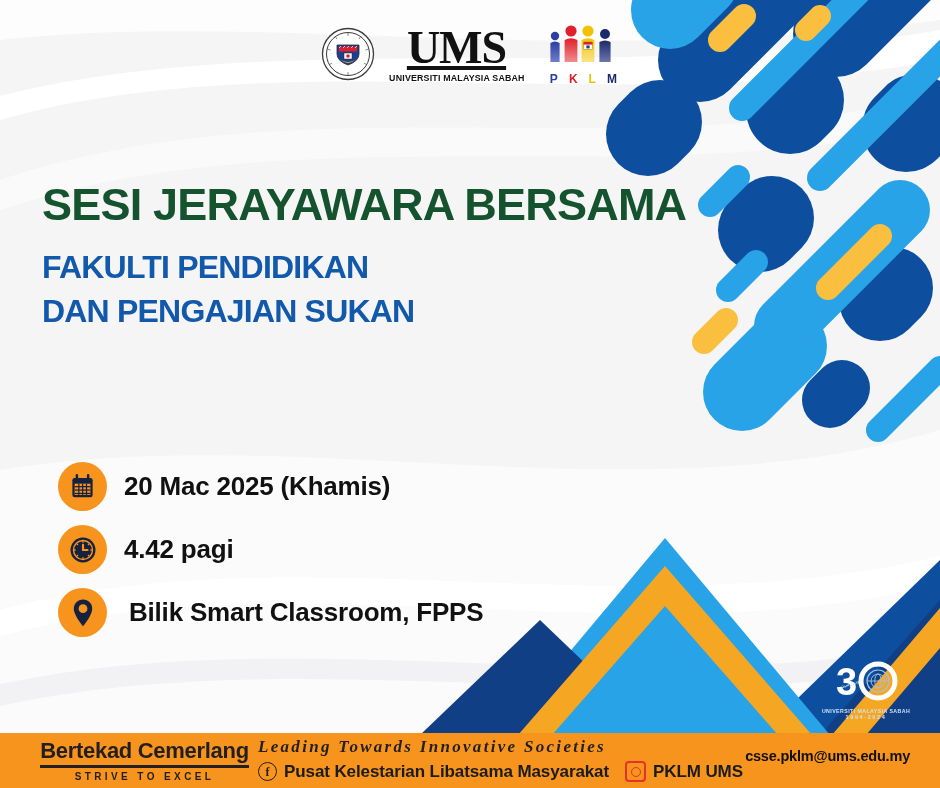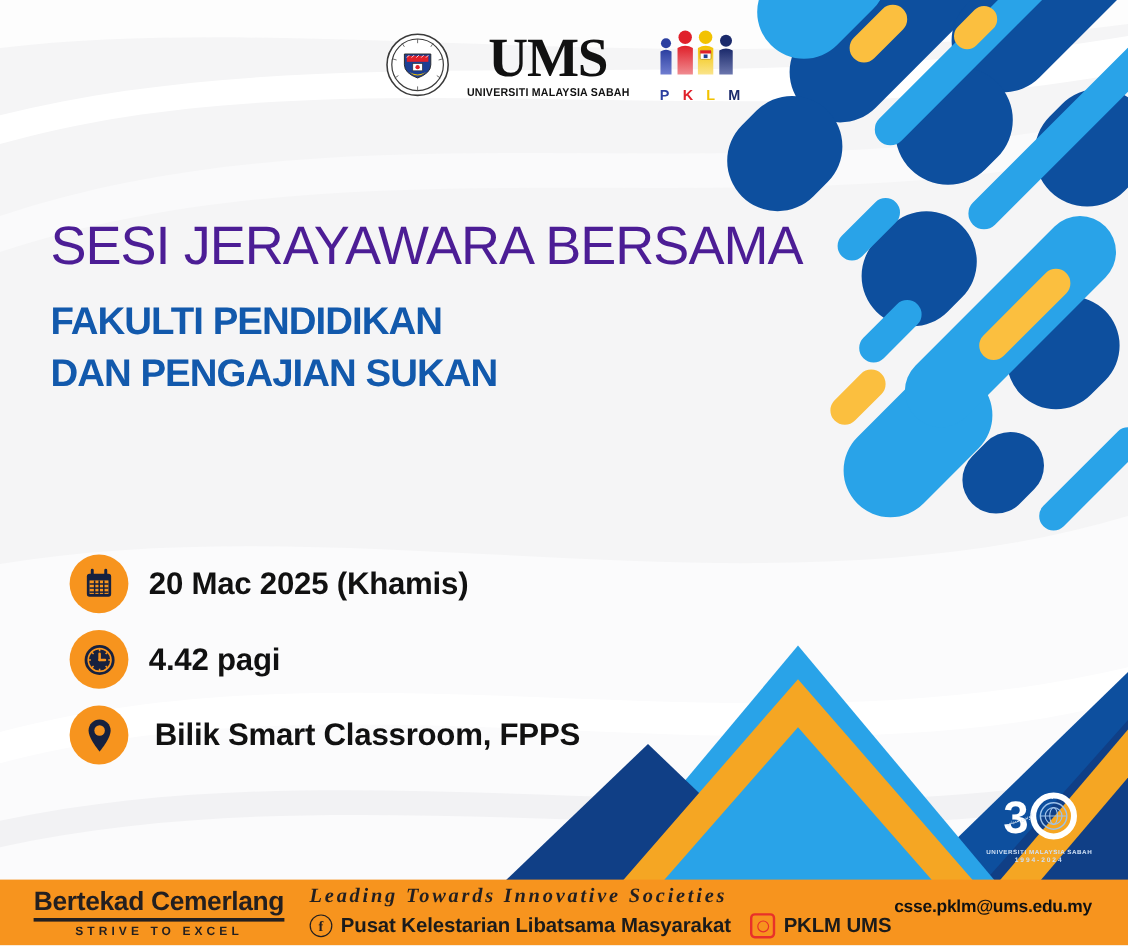--- a/index.html
+++ b/index.html
@@ -18,36 +18,36 @@
   .deco{position:absolute;inset:0;z-index:1;}
   
   .logos{
     position:absolute;top:18px;left:0;width:940px;height:72px;z-index:6;
     display:flex;align-items:center;justify-content:center;gap:18px;
   }
   .ums-block{display:flex;align-items:center;gap:9px;}
   .ums-text{display:flex;flex-direction:column;align-items:center;line-height:1;}
   .ums-main{
     font-family:"Liberation Serif",serif;
-    font-weight:bold;font-size:46px;letter-spacing:-1px;color:#111111;
+    font-weight:bold;font-size:46px;letter-spacing:-1px;color:#111111;text-decoration:underline;
   }
   .ums-sub{
     font-family:"Liberation Sans",sans-serif;
     font-size:9.5px;font-weight:bold;letter-spacing:.2px;color:#111111;
     transform:scaleX(.93);margin-top:2px;
   }
   .pklm-block{display:flex;flex-direction:column;align-items:center;}
   .pklm-letters{
     display:flex;gap:11px;margin-top:1px;
     font-size:12px;font-weight:bold;font-family:"Liberation Sans",sans-serif;
   }
   
   .headline{position:absolute;left:42px;top:182px;z-index:6;}
   .h-line1{
-    font-size:45px;font-weight:normal;color:#4c1d95;letter-spacing:-0.8px;
+    font-size:45px;font-weight:bold;color:#14532d;letter-spacing:-0.8px;
     line-height:1.0;white-space:nowrap;
   }
   .h-line2,.h-line3{
     font-size:32px;font-weight:bold;color:#1259ac;letter-spacing:-0.8px;
     line-height:1.38;white-space:nowrap;
   }
   .h-line2{margin-top:18px;}
   
   .details{position:absolute;left:58px;top:462px;z-index:6;}
   .drow{display:flex;align-items:center;margin-bottom:14px;}
@@ -59,21 +59,21 @@
     margin-left:17px;font-size:26px;font-weight:bold;color:#111111;
     letter-spacing:-0.2px;white-space:nowrap;
   }
   .drow.loc .dtext{margin-left:22px;}
   
   .footer{
     position:absolute;left:0;bottom:0;width:940px;height:55px;
     background:#f7941e;z-index:8;
   }
   .fl{
-    position:absolute;left:20px;top:5px;width:225px;
+    position:absolute;left:32px;top:5px;width:225px;
     display:flex;flex-direction:column;align-items:center;justify-content:center;
   }
   .fl-main{
     font-size:22px;font-weight:bold;color:#231f20;letter-spacing:-0.3px;
     border-bottom:3px solid #231f20;padding-bottom:1px;
   }
   .fl-sub{
     font-size:10px;font-weight:bold;color:#231f20;letter-spacing:3.4px;
     margin-top:3px;
   }

